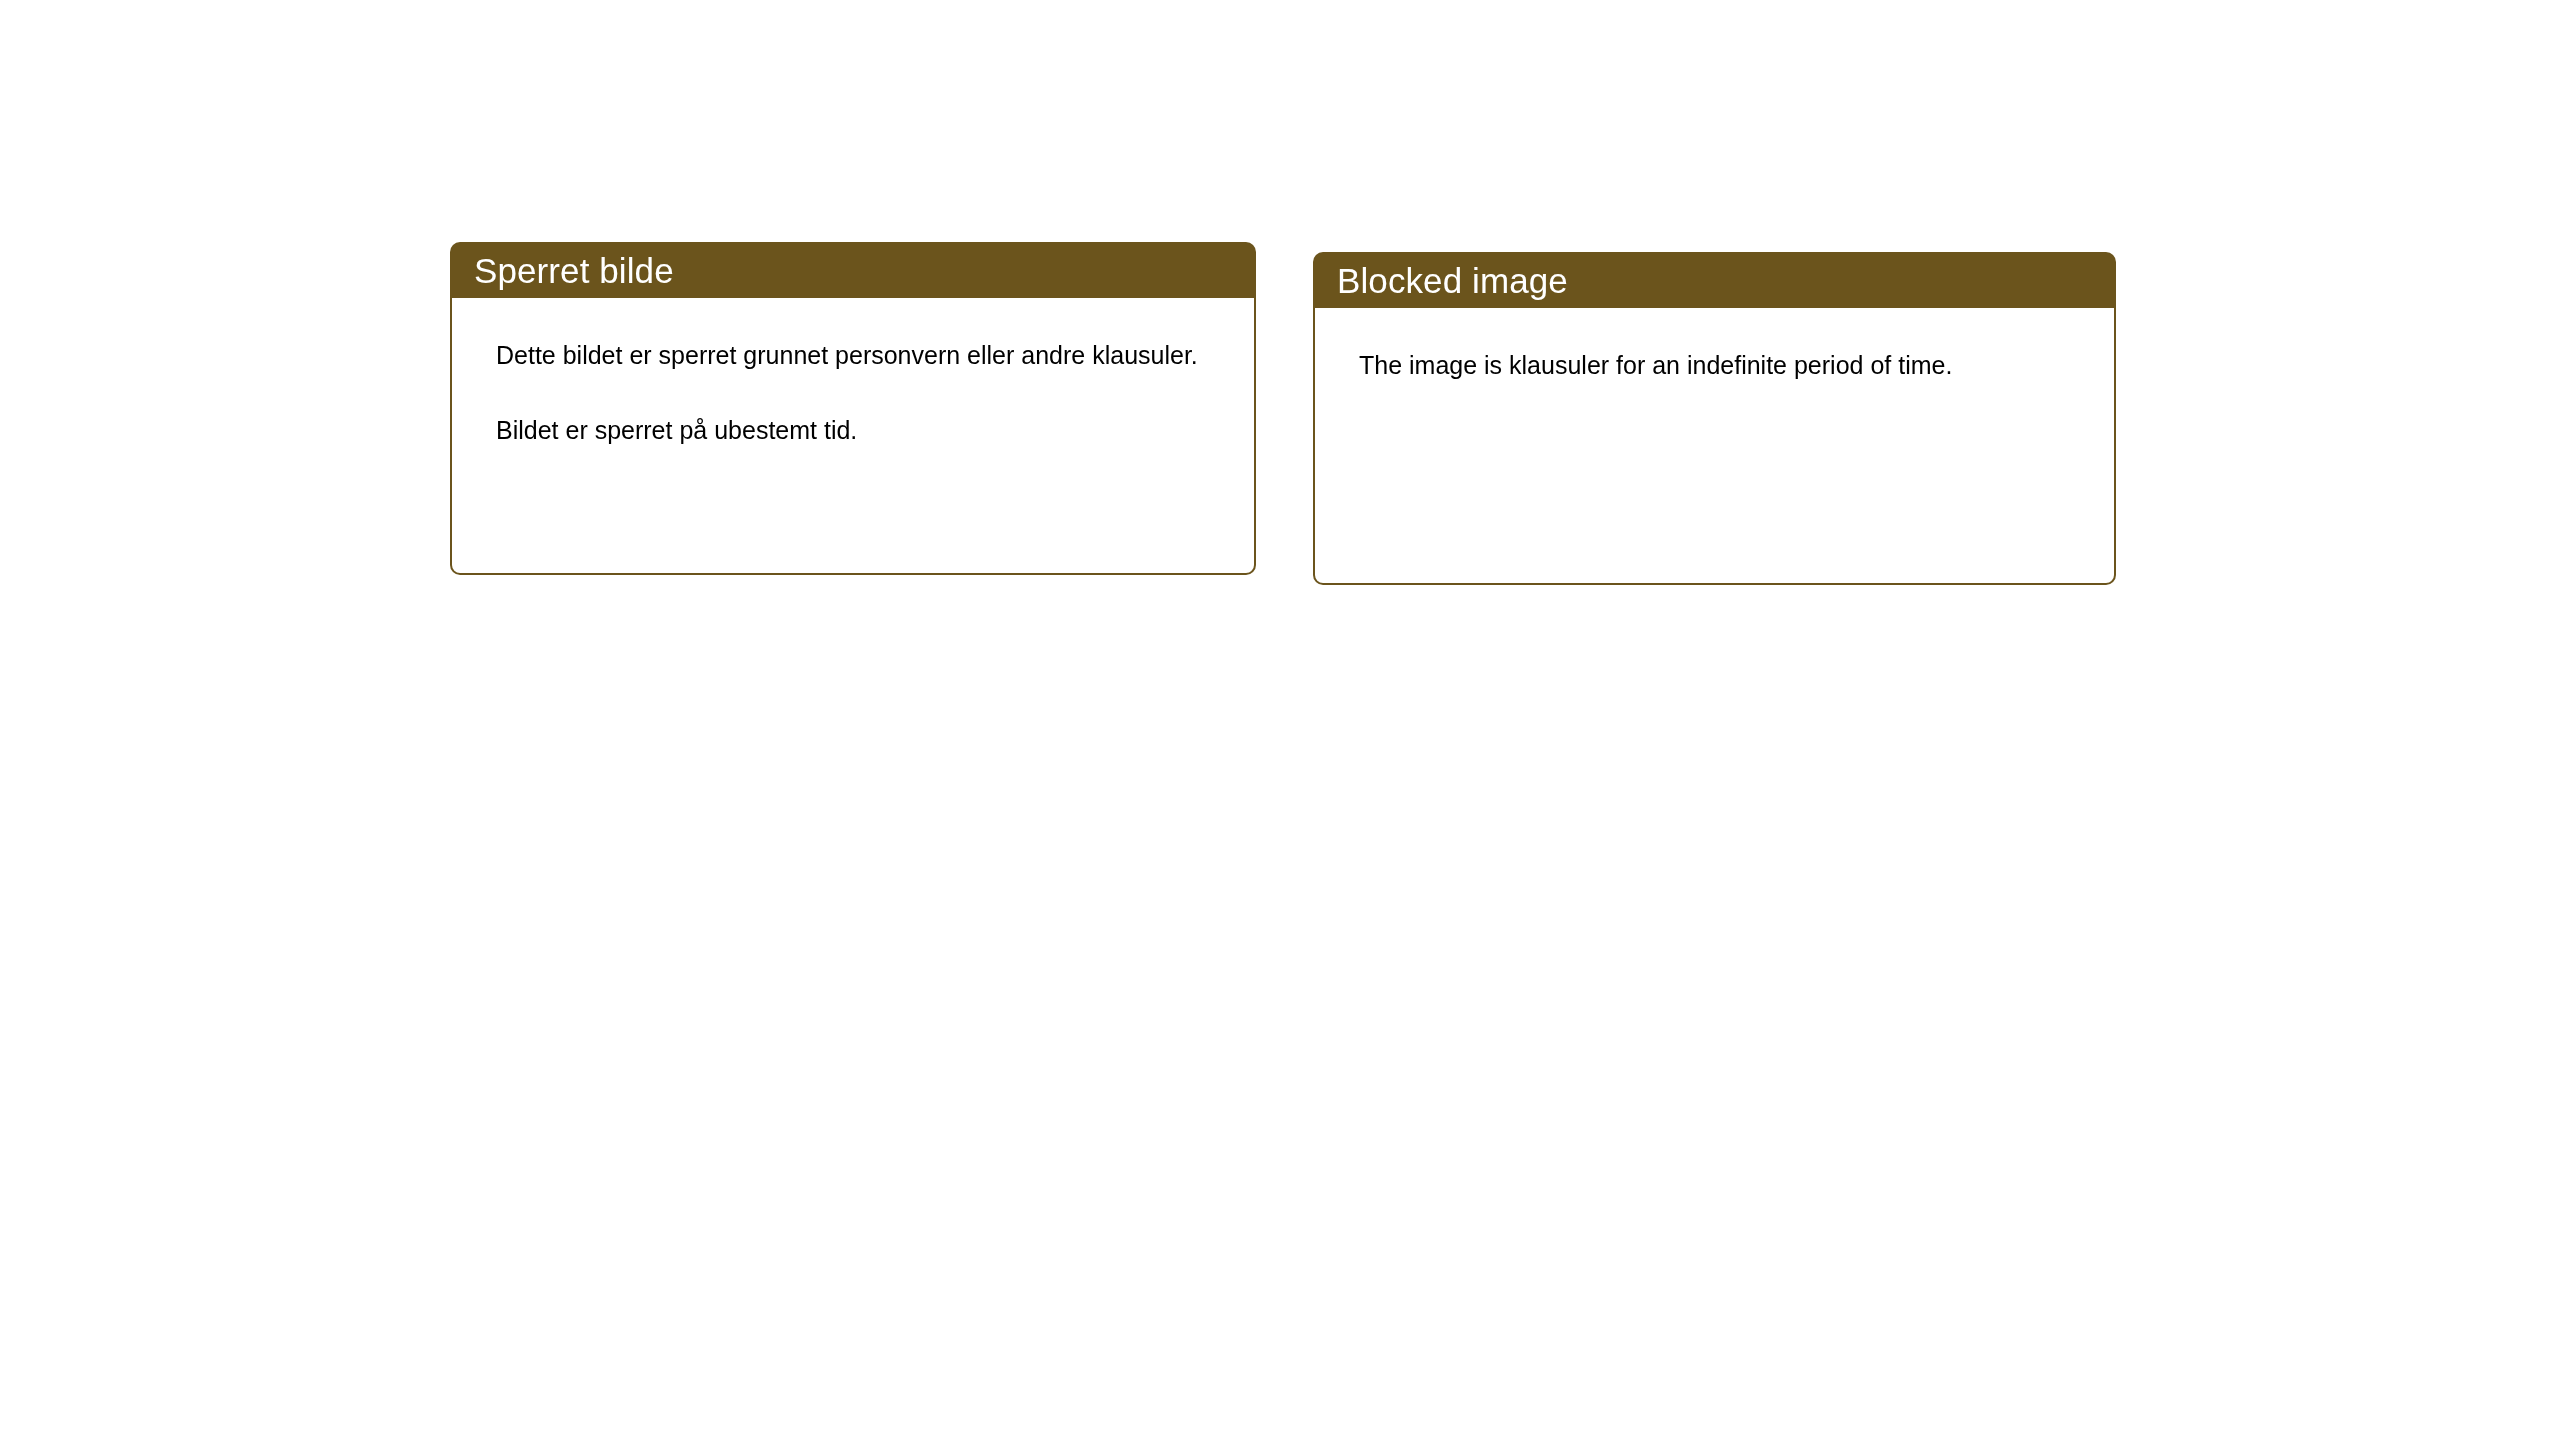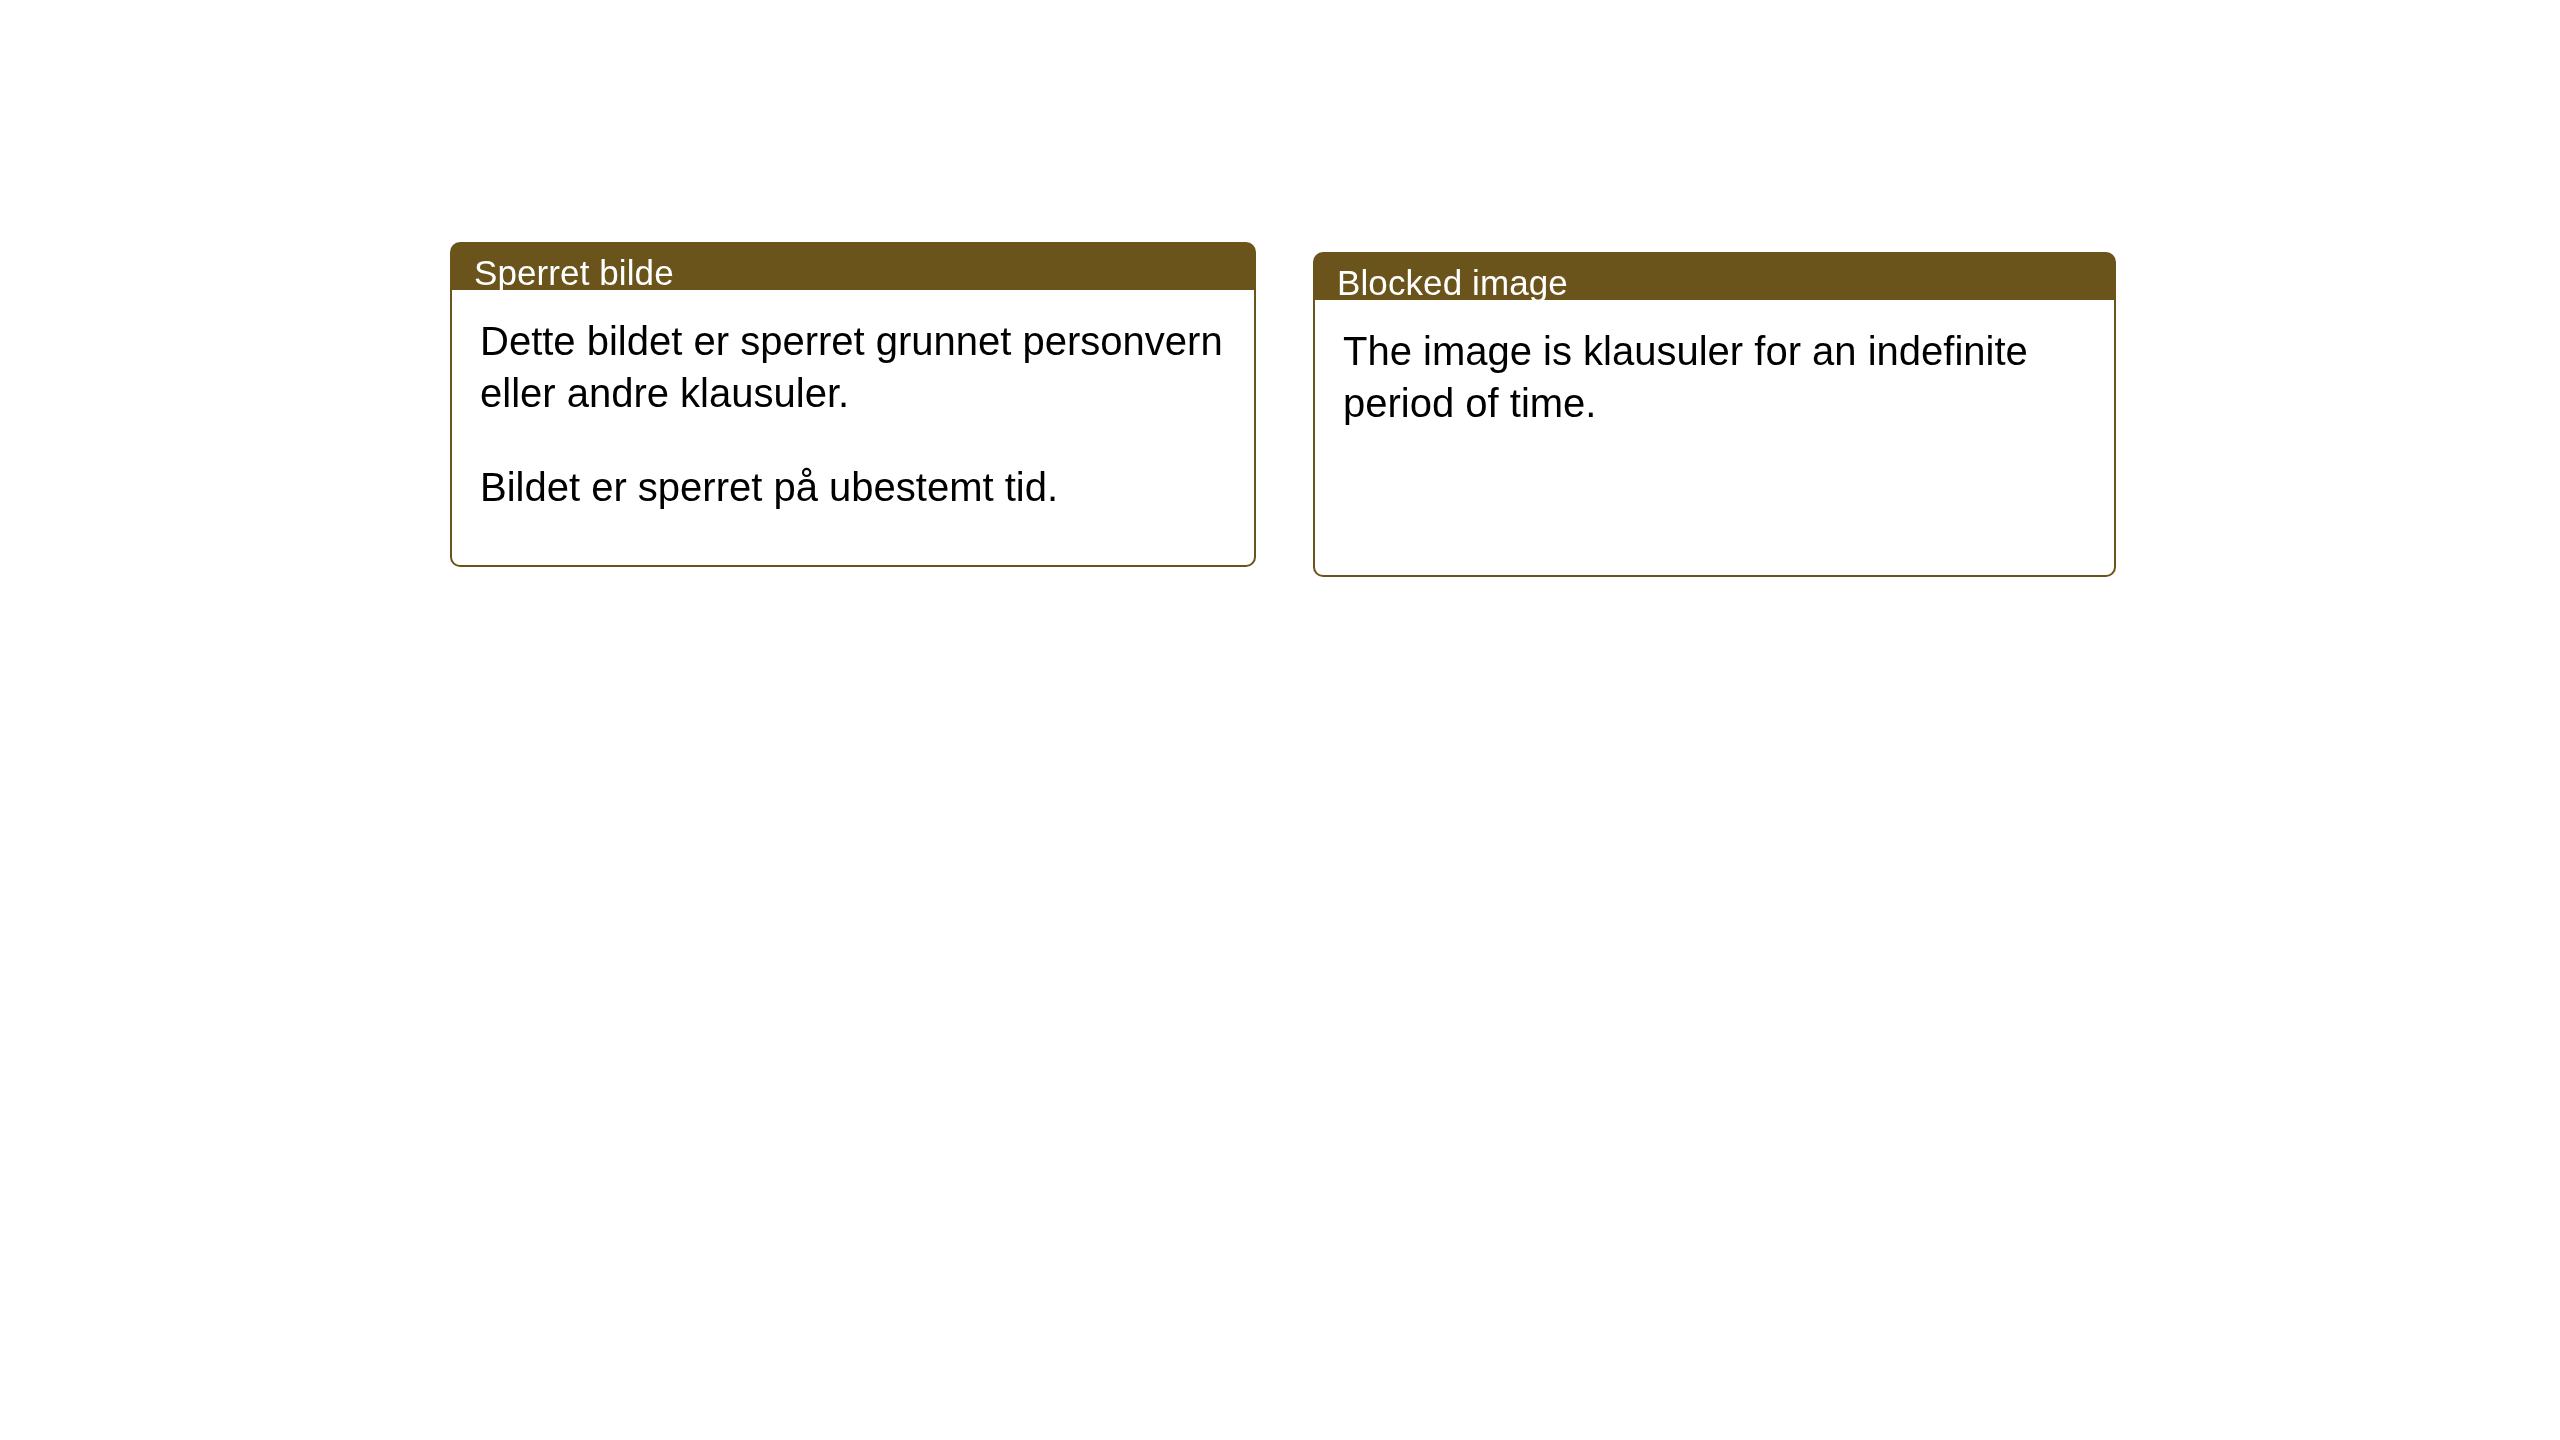--- a/index.html
+++ b/index.html
@@ -26,24 +26,24 @@
   
   .notice-card {
     position: absolute;
     box-sizing: border-box;
   }
 
   .notice-header {
     box-sizing: border-box;
     background: #6b541c;
     border-radius: 10px 10px 0 0;
-    height: 48px;
+    height: 56px;
     padding: 0 0 0 24px;
     display: flex;
-    align-items: flex-end;
+    align-items: center;
     position: relative;
     z-index: 2;
   }
 
   .notice-header-title {
     color: #ffffff;
     font-family: "Liberation Sans", sans-serif;
     font-size: 35px;
     font-weight: 400;
     line-height: 1;
@@ -58,24 +58,24 @@
     border-top: none;
     border-radius: 0 0 10px 10px;
     padding: 26px 22px 20px 28px;
     position: relative;
     margin-top: -1px;
   }
 
   .notice-paragraph {
     color: #000000;
     font-family: "Liberation Sans", sans-serif;
-    font-size: 40px;
+    font-size: 25px;
     font-weight: 400;
     line-height: 1.3;
-    margin: 0;
+    margin: 16px;
     white-space: pre-line;
   }
 
   .notice-paragraph + .notice-paragraph {
     margin-top: 42px;
   }
 
   
   #card-no {
     left: 450px;

